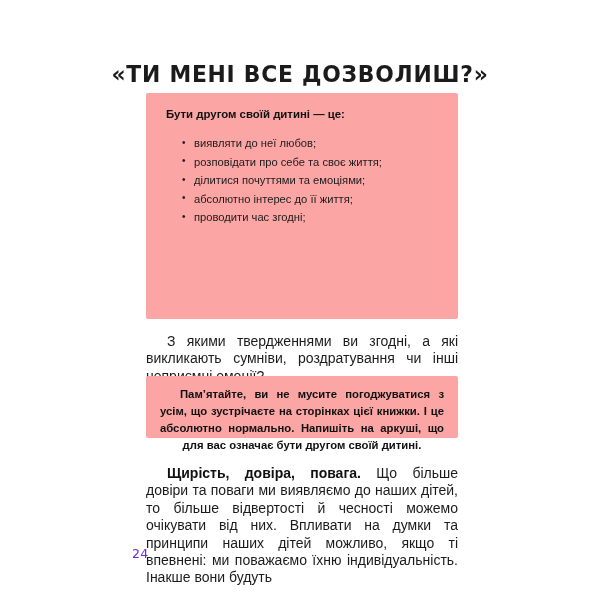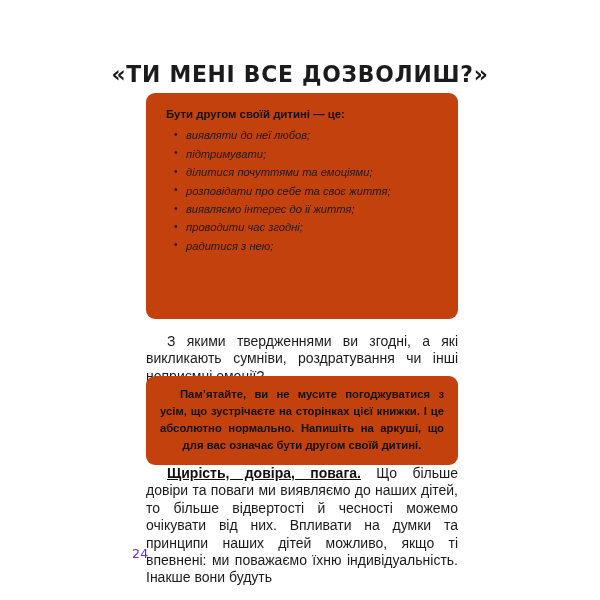--- a/index.html
+++ b/index.html
@@ -37,54 +37,53 @@
     letter-spacing: 0.8px;
     color: #1b1b1b;
     transform: scaleX(0.93);
     text-transform: uppercase;
     white-space: nowrap;
   }
 
   
   .callout {
     position: absolute;
-    background: #c2410c;
-    border-radius: 9px;
+    background: #fca5a5;
+    border-radius: 2px;
     box-sizing: border-box;
   }
 
   .callout-list {
     left: 146px;
     top: 93px;
     width: 312px;
     height: 226px;
     padding: 14px 16px 12px 18px;
   }
 
   .callout-note {
     left: 146px;
     top: 376px;
     width: 312px;
-    height: 89px;
+    height: 62px;
     padding: 10px 14px 10px 14px;
   }
 
   .list-heading {
     font-size: 11.4px;
     font-weight: 700;
     color: #111111;
     line-height: 1.35;
     margin: 0 0 4px 2px;
   }
 
   ul.friend-list {
     list-style: none;
-    margin: 4px;
+    margin: 12px;
     padding: 0;
-    font-style: italic;
   }
   ul.friend-list li {
     position: relative;
     font-size: 11.2px;
     line-height: 18.4px;
     color: #1b1b1b;
     padding-left: 18px;
     white-space: nowrap;
   }
   ul.friend-list li::before {
@@ -116,21 +115,21 @@
     font-size: 14px;
     line-height: 17.4px;
     color: #1b1b1b;
     text-align: justify;
     text-indent: 21px;
     margin: 0;
     hyphens: auto;
   }
   .par-question { top: 333px; }
   .par-sincerity { top: 465px; }
-  .par-sincerity .lead-in { font-weight: 700; color: #111111; text-decoration: underline; }
+  .par-sincerity .lead-in { font-weight: 700; color: #111111; }
 
   
   .folio {
     position: absolute;
     left: 132px;
     top: 546px;
     font-size: 12.5px;
     color: #6d28d9;
     font-family: "DejaVu Sans", sans-serif;
     letter-spacing: 0.4px;
@@ -140,26 +139,24 @@
 <body>
 
 <div class="page">
 
   <h1 class="chapter-title">«ТИ МЕНІ ВСЕ ДОЗВОЛИШ?»</h1>
 
   <div class="callout callout-list">
     <p class="list-heading">Бути другом своїй дитині — це:</p>
     <ul class="friend-list">
       <li>виявляти до неї любов;</li>
-      <li>підтримувати;</li>
+      <li>розповідати про себе та своє життя;</li>
       <li>ділитися почуттями та емоціями;</li>
-      <li>розповідати про себе та своє життя;</li>
-      <li>виявляємо інтерес до її життя;</li>
+      <li>абсолютно інтерес до її життя;</li>
       <li>проводити час згодні;</li>
-      <li>радитися з нею;</li>
     </ul>
   </div>
 
   <p class="body-par par-question">З якими твердженнями ви згодні, а які викликають сумніви, роздратування чи інші неприємні емоції?</p>
 
   <div class="callout callout-note">
     <p class="note-text">Пам’ятайте, ви не мусите погоджуватися з усім, що зустрічаєте на сторінках цієї книжки. І це абсолютно нормально. Напишіть на аркуші, що для вас означає бути другом своїй дитині.</p>
   </div>
 
   <p class="body-par par-sincerity">

